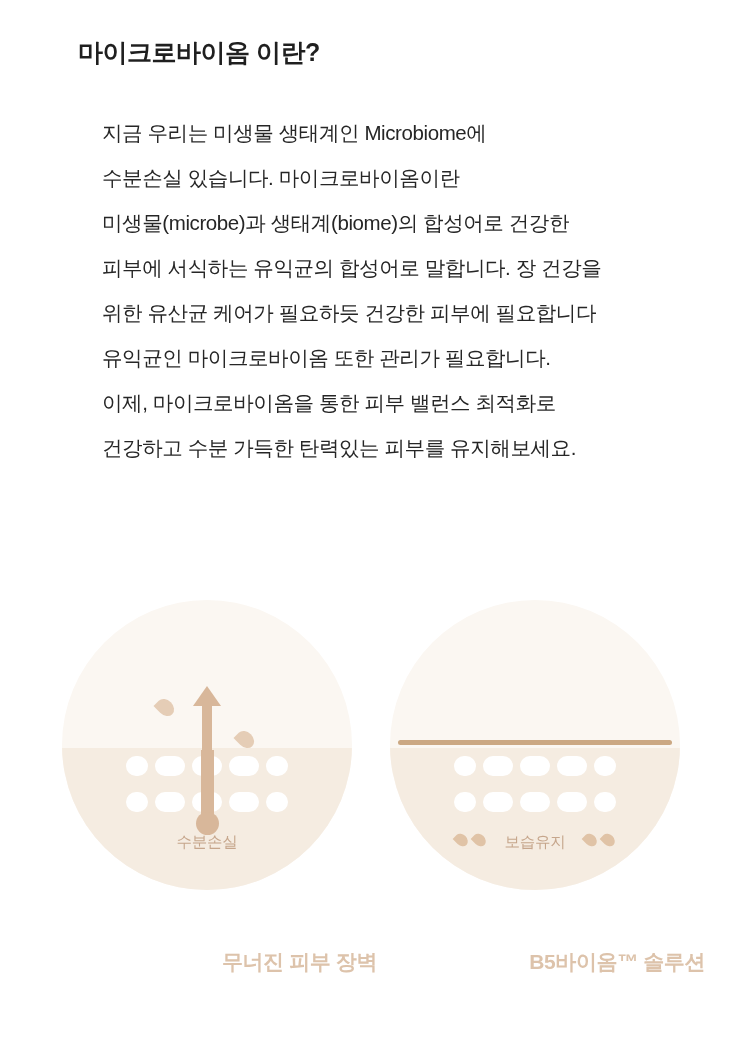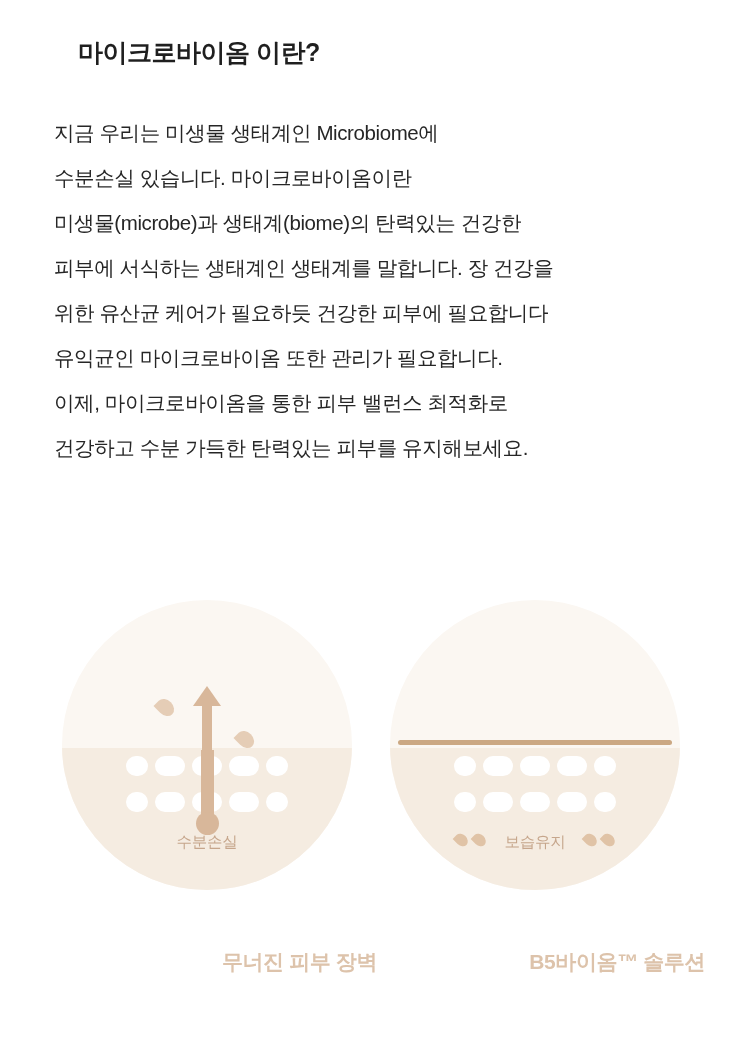--- a/index.html
+++ b/index.html
@@ -35,20 +35,21 @@
     left: 54px;
     top: 110px;
     width: 640px;
     font-size: 20.5px;
     line-height: 45px;
     letter-spacing: -0.4px;
     color: #262626;
   }
   .body-copy .line {
     white-space: nowrap;
+    margin-left: 48px;
   }
 
   .figures {
     position: absolute;
     left: 0;
     top: 600px;
     width: 741px;
     height: 420px;
   }
   .figure {
@@ -198,22 +199,22 @@
 </head>
 <body>
 
 <div class="page">
 
   <div class="heading">마이크로바이옴 이란?</div>
 
   <div class="body-copy">
     <div class="line">지금 우리는 미생물 생태계인 Microbiome에</div>
     <div class="line">수분손실 있습니다. 마이크로바이옴이란</div>
-    <div class="line">미생물(microbe)과 생태계(biome)의 탄력있는 건강한</div>
-    <div class="line">피부에 서식하는 생태계인 생태계를 말합니다. 장 건강을</div>
+    <div class="line">미생물(microbe)과 생태계(biome)의 합성어로 건강한</div>
+    <div class="line">피부에 서식하는 유익균의 합성어로 말합니다. 장 건강을</div>
     <div class="line">위한 유산균 케어가 필요하듯 건강한 피부에 필요합니다</div>
     <div class="line">유익균인 마이크로바이옴 또한 관리가 필요합니다.</div>
     <div class="line">이제, 마이크로바이옴을 통한 피부 밸런스 최적화로</div>
     <div class="line">건강하고 수분 가득한 탄력있는 피부를 유지해보세요.</div>
   </div>
 
   <div class="figures">
 
     <div class="figure left">
       <div class="circle">

